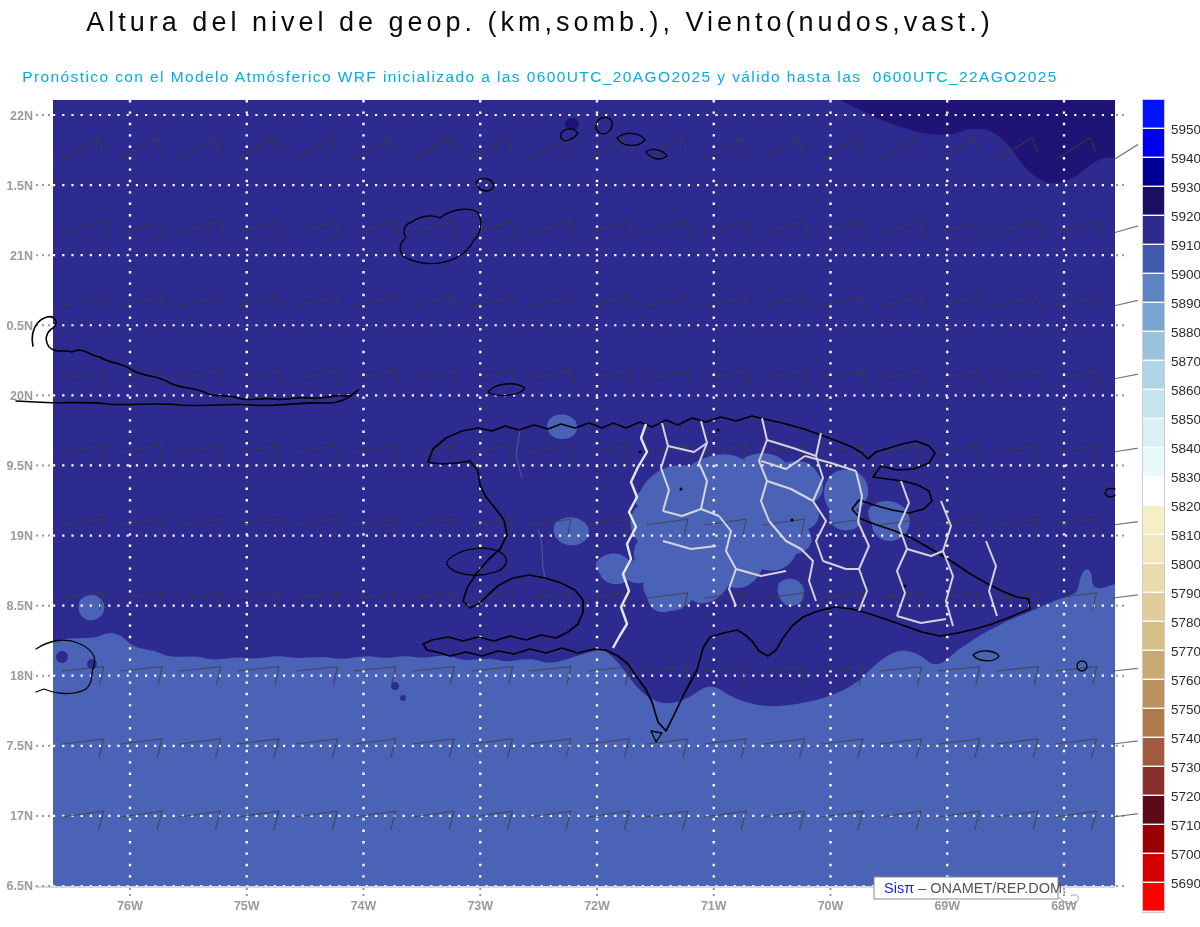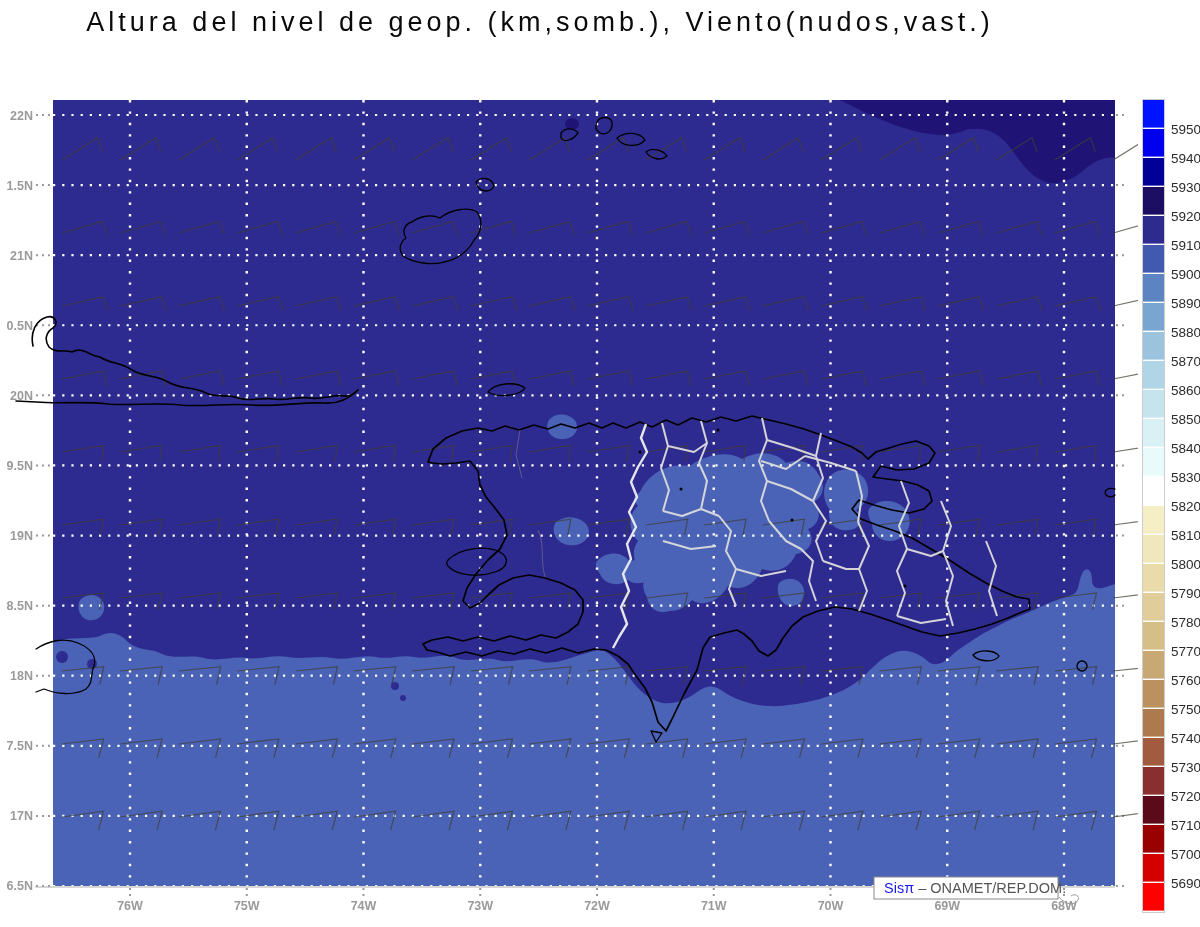--- a/index.html
+++ b/index.html
@@ -15,20 +15,21 @@
   .cblab{fill:#2b2b2b;font-size:13.5px;}
   .wm-blue{fill:#1a1aee;}
   .wm-gray{fill:#555;}
 </style>
 </head>
 <body>
 
 <div class="page">
 
   <div class="hdr title">Altura del nivel de geop. (km,somb.), Viento(nudos,vast.)</div>
+  <div class="hdr sub2">Pronóstico con el Modelo Atmósferico WRF inicializado a las 0600UTC_20AGO2025 y válido hasta las  0600UTC_22AGO2025</div>
 
   <svg width="1200" height="927" viewBox="0 0 1200 927">
 
     <defs>
       <clipPath id="barbclip">
           <rect x="53" y="100" width="1085" height="786"></rect>
         </clipPath>
       <clipPath id="fillclip">
           <rect x="53" y="100" width="1062" height="786"></rect>
         </clipPath>

